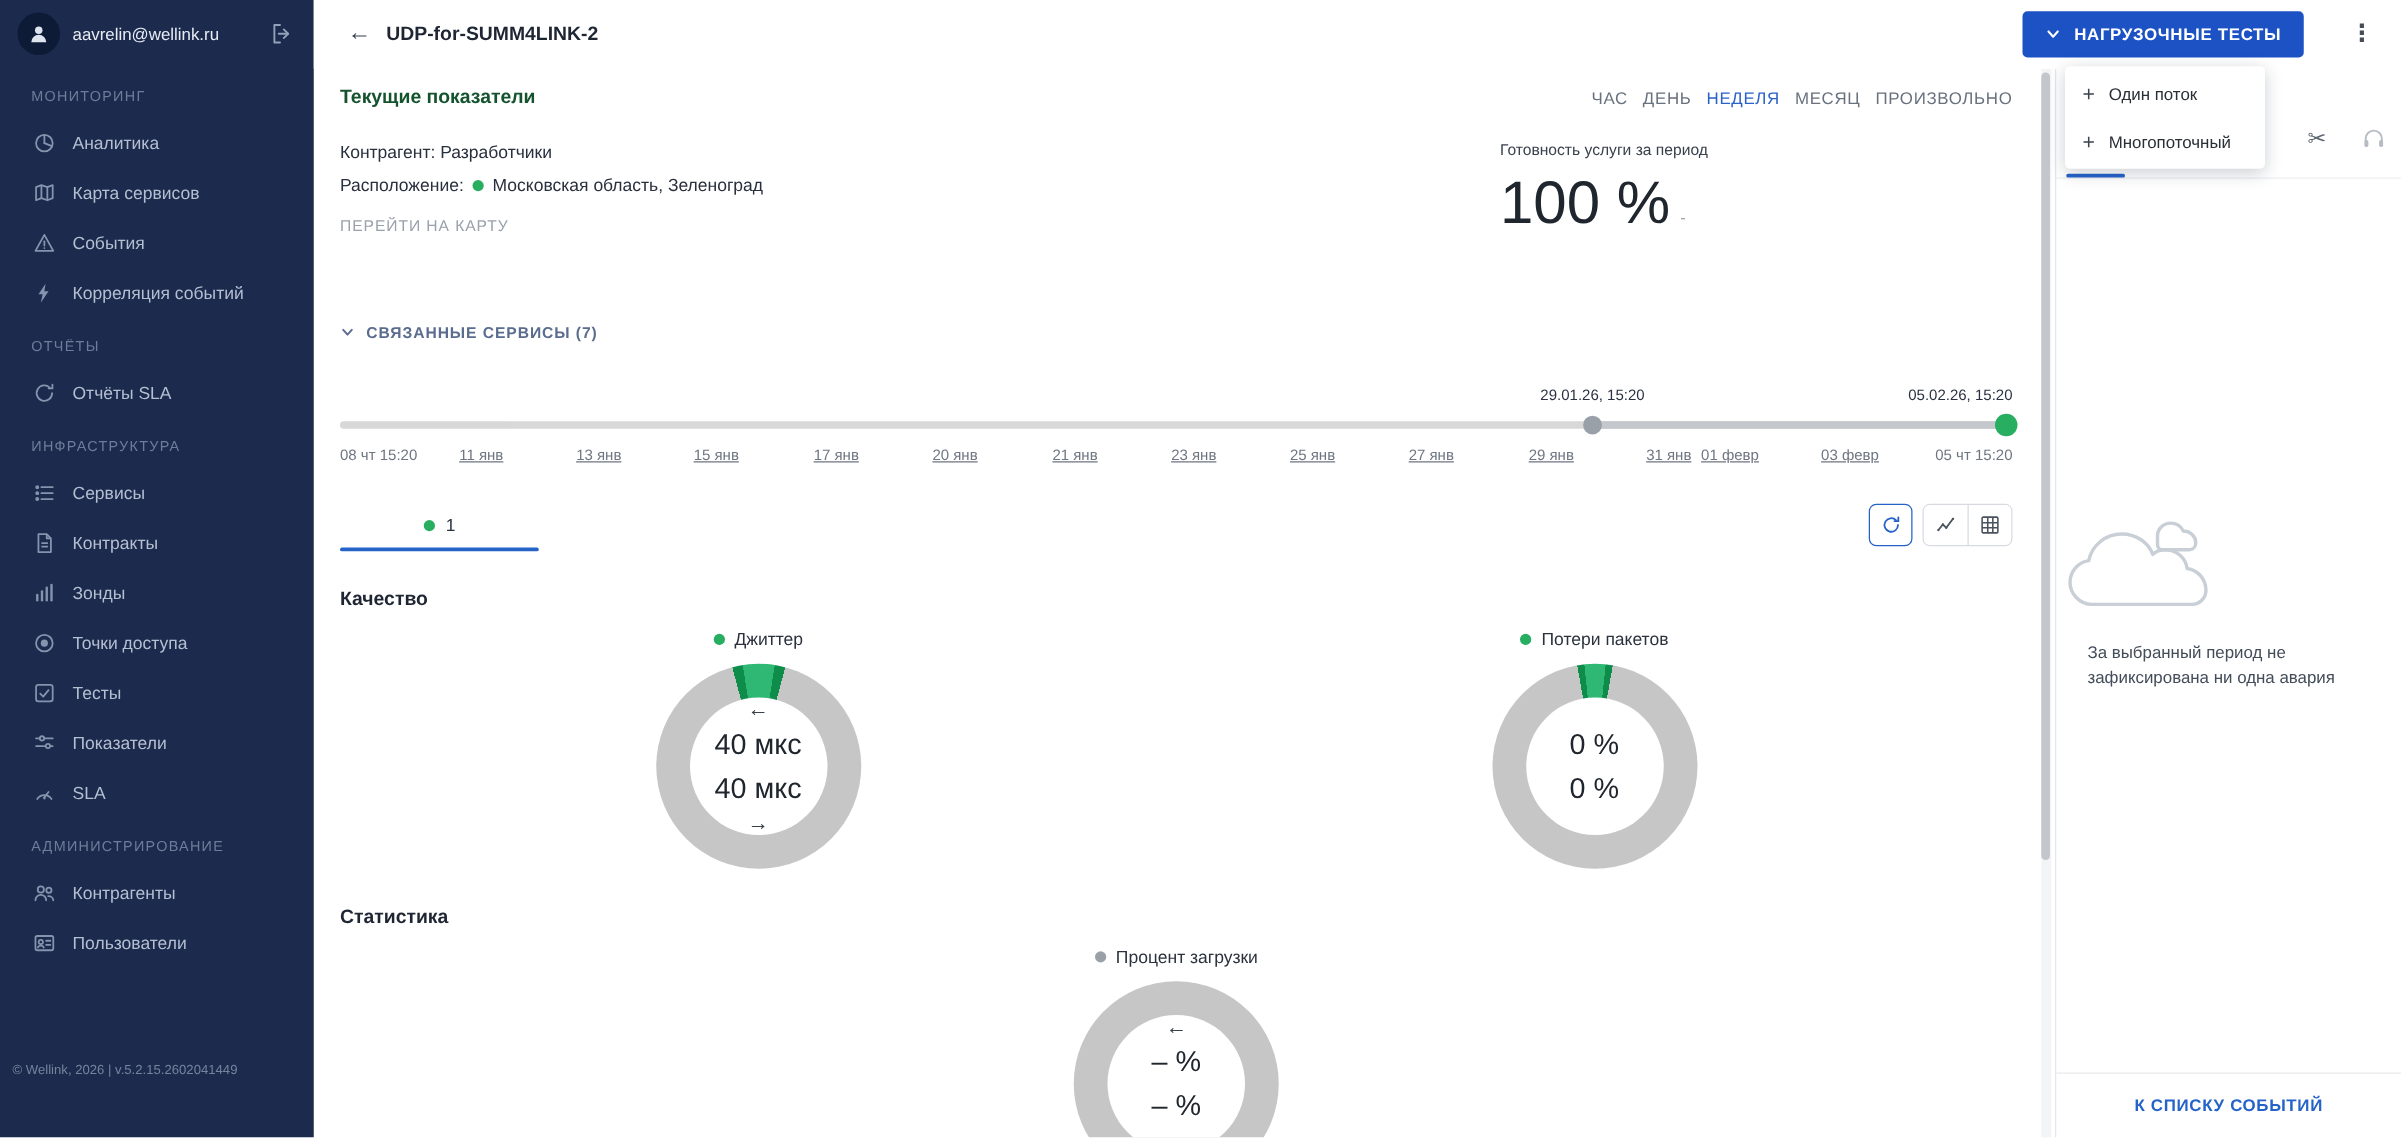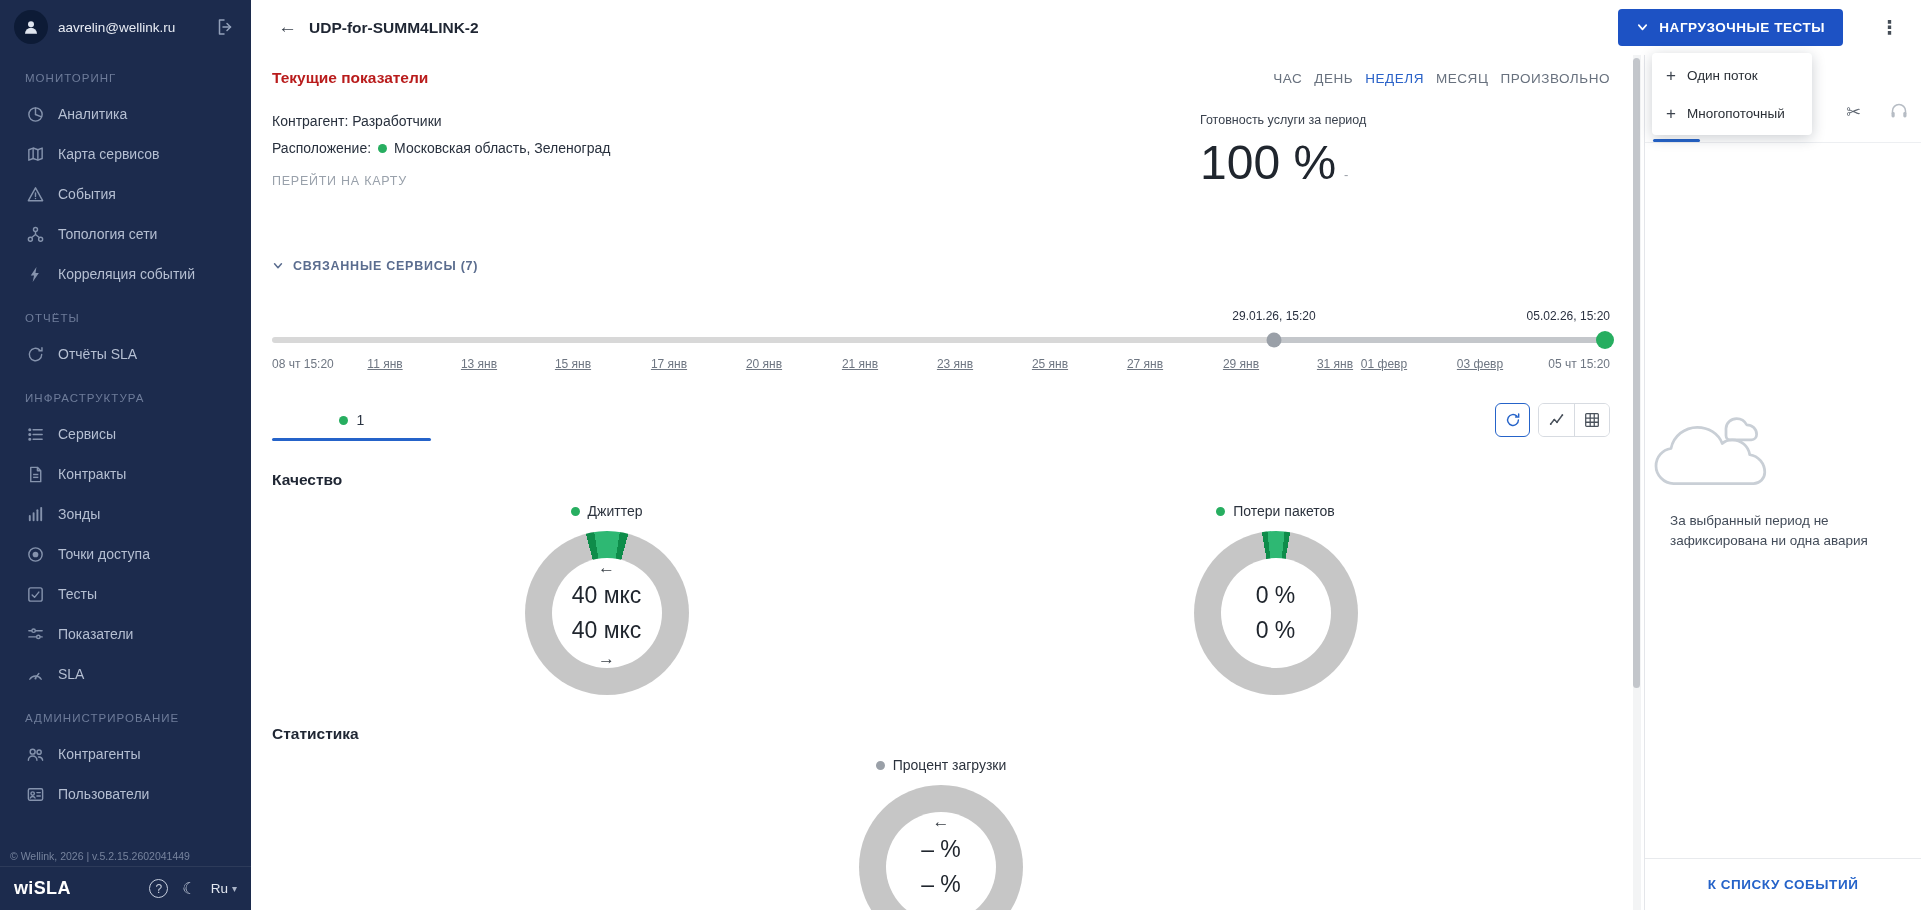--- a/index.html
+++ b/index.html
@@ -36,21 +36,21 @@
   .dots-btn { position:absolute; right:22px; top:16px; font-size:19px; font-weight:bold; color:#454d57; cursor:pointer; }
 
   
   .dropdown { position:absolute; left:1652px; top:53px; width:160px; background:#fff; border-radius:4px; box-shadow:0 3px 14px rgba(20,30,50,.22); z-index:60; padding:3px 0; }
   .dd-item { display:flex; align-items:center; gap:11px; height:38px; padding:0 14px; font-size:13.5px; color:#2a2f36; cursor:pointer; }
   .dd-item .plus { font-size:17px; color:#3c434d; line-height:1; }
 
   
   .content { position:absolute; left:251px; top:55px; width:1381px; height:855px; background:#fff; overflow:hidden; padding:0 22px 0 21px; }
   .head-row { display:flex; align-items:center; margin-top:14px; }
-  .head-row h2 { font-size:15.5px; font-weight:bold; color:#b91c1c; }
+  .head-row h2 { font-size:15.5px; font-weight:bold; color:#14532d; }
   .period-tabs { margin-left:auto; display:flex; gap:12px; }
   .ptab { font-size:13.5px; letter-spacing:.04em; color:#68717e; cursor:pointer; }
   .ptab.active { color:#2a62c8; }
   .info-row { position:relative; margin-top:26px; min-height:112px; }
   .line1 { font-size:14px; color:#28303d; }
   .line2 { font-size:14px; color:#28303d; margin-top:11px; display:flex; align-items:center; gap:7px; }
   .gdot { width:9px; height:9px; border-radius:50%; background:#27ae60; display:inline-block; }
   .map-link { margin-top:18px; font-size:12.5px; letter-spacing:.06em; color:#99a1ab; cursor:pointer; display:inline-block; }
   .availability { position:absolute; right:90px; top:0; width:320px; text-align:left; }
   .avail-label { font-size:12.5px; color:#39414d; }
@@ -170,31 +170,20 @@
             <svg viewBox="0 0 20 20" fill="none" stroke="currentColor" stroke-width="1.5" stroke-linejoin="round">
               <path d="M10 3 L17.5 16.5 H2.5 Z"></path>
               <line x1="10" y1="8.5" x2="10" y2="12" stroke-linecap="round"></line>
               <circle cx="10" cy="14.2" r="0.8" fill="currentColor" stroke="none"></circle>
             </svg>
           </span>
         <span>События</span>
       </div>
       <div class="nav-item">
         <span class="nicon">
-            <svg viewBox="0 0 20 20" fill="none" stroke="currentColor" stroke-width="1.5">
-              <circle cx="10" cy="4.8" r="2.1"></circle>
-              <circle cx="4.6" cy="15" r="2.1"></circle>
-              <circle cx="15.4" cy="15" r="2.1"></circle>
-              <path d="M10 7 v3 M10 10 L5.7 13.4 M10 10 L14.3 13.4"></path>
-            </svg>
-          </span>
-        <span>Топология сети</span>
-      </div>
-      <div class="nav-item">
-        <span class="nicon">
             <svg viewBox="0 0 20 20">
               <path d="M11 2 L5 11 h3.5 L7 18 l6.5-9.5 H10 Z" fill="currentColor"></path>
             </svg>
           </span>
         <span>Корреляция событий</span>
       </div>
 
       <div class="sec-label">ОТЧЁТЫ</div>
       <div class="nav-item">
         <span class="nicon">
@@ -302,29 +291,20 @@
               <path d="M4.5 13.7 a2.8 2.8 0 0 1 5 0"></path>
               <line x1="11.5" y1="8" x2="15" y2="8"></line>
               <line x1="11.5" y1="11.5" x2="15" y2="11.5"></line>
             </svg>
           </span>
         <span>Пользователи</span>
       </div>
     </nav>
 
     <div class="copyright">© Wellink, 2026 | v.5.2.15.2602041449</div>
-    <div class="bottom-bar">
-      <span class="logo">wiSLA</span>
-      <span class="round-ic">?</span>
-      <span class="moon-ic">☾</span>
-      <span class="lang">
-        <span>Ru</span>
-        <span class="caret">▾</span>
-      </span>
-    </div>
   </aside>
 
   <header class="topbar">
     <span class="back-btn">←</span>
     <h1 class="page-title">UDP-for-SUMM4LINK-2</h1>
     <button class="load-btn">
       <svg viewBox="0 0 14 14" fill="none" stroke="#fff" stroke-width="1.8" stroke-linecap="round" stroke-linejoin="round">
           <path d="M3 4.5 l4 4.5 4-4.5"></path>
         </svg>
       <span>НАГРУЗОЧНЫЕ ТЕСТЫ</span>

